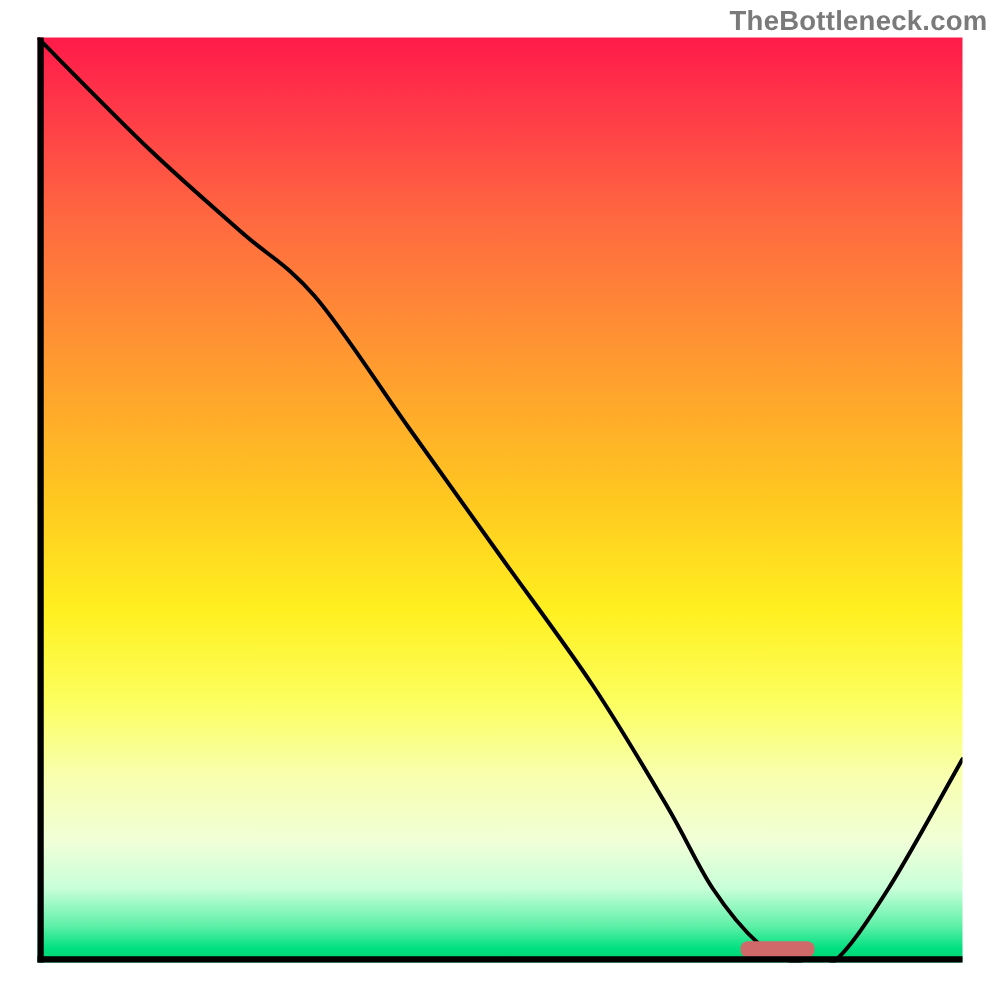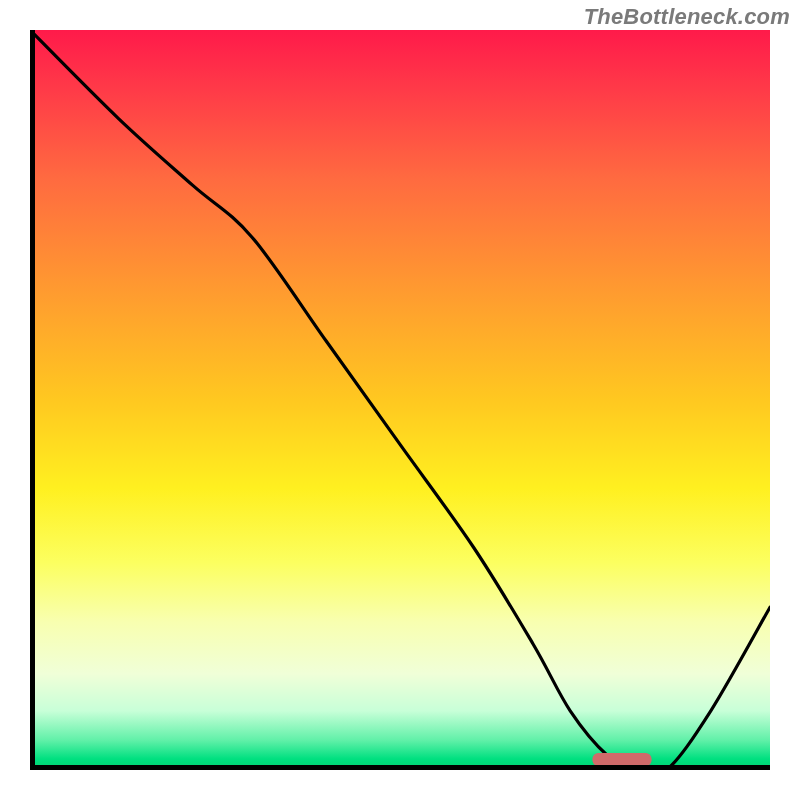--- a/index.html
+++ b/index.html
@@ -7,21 +7,20 @@
     padding: 0;
     width: 800px;
     height: 800px;
     overflow: hidden;
     background: #fff;
   }
   .chart-container {
     position: relative;
     width: 800px;
     height: 800px;
-    font-style: italic;
   }
   .plot-area {
     position: absolute;
     left: 30px;
     top: 30px;
     width: 740px;
     height: 740px;
     box-sizing: border-box;
   }
   .gradient-bg {

